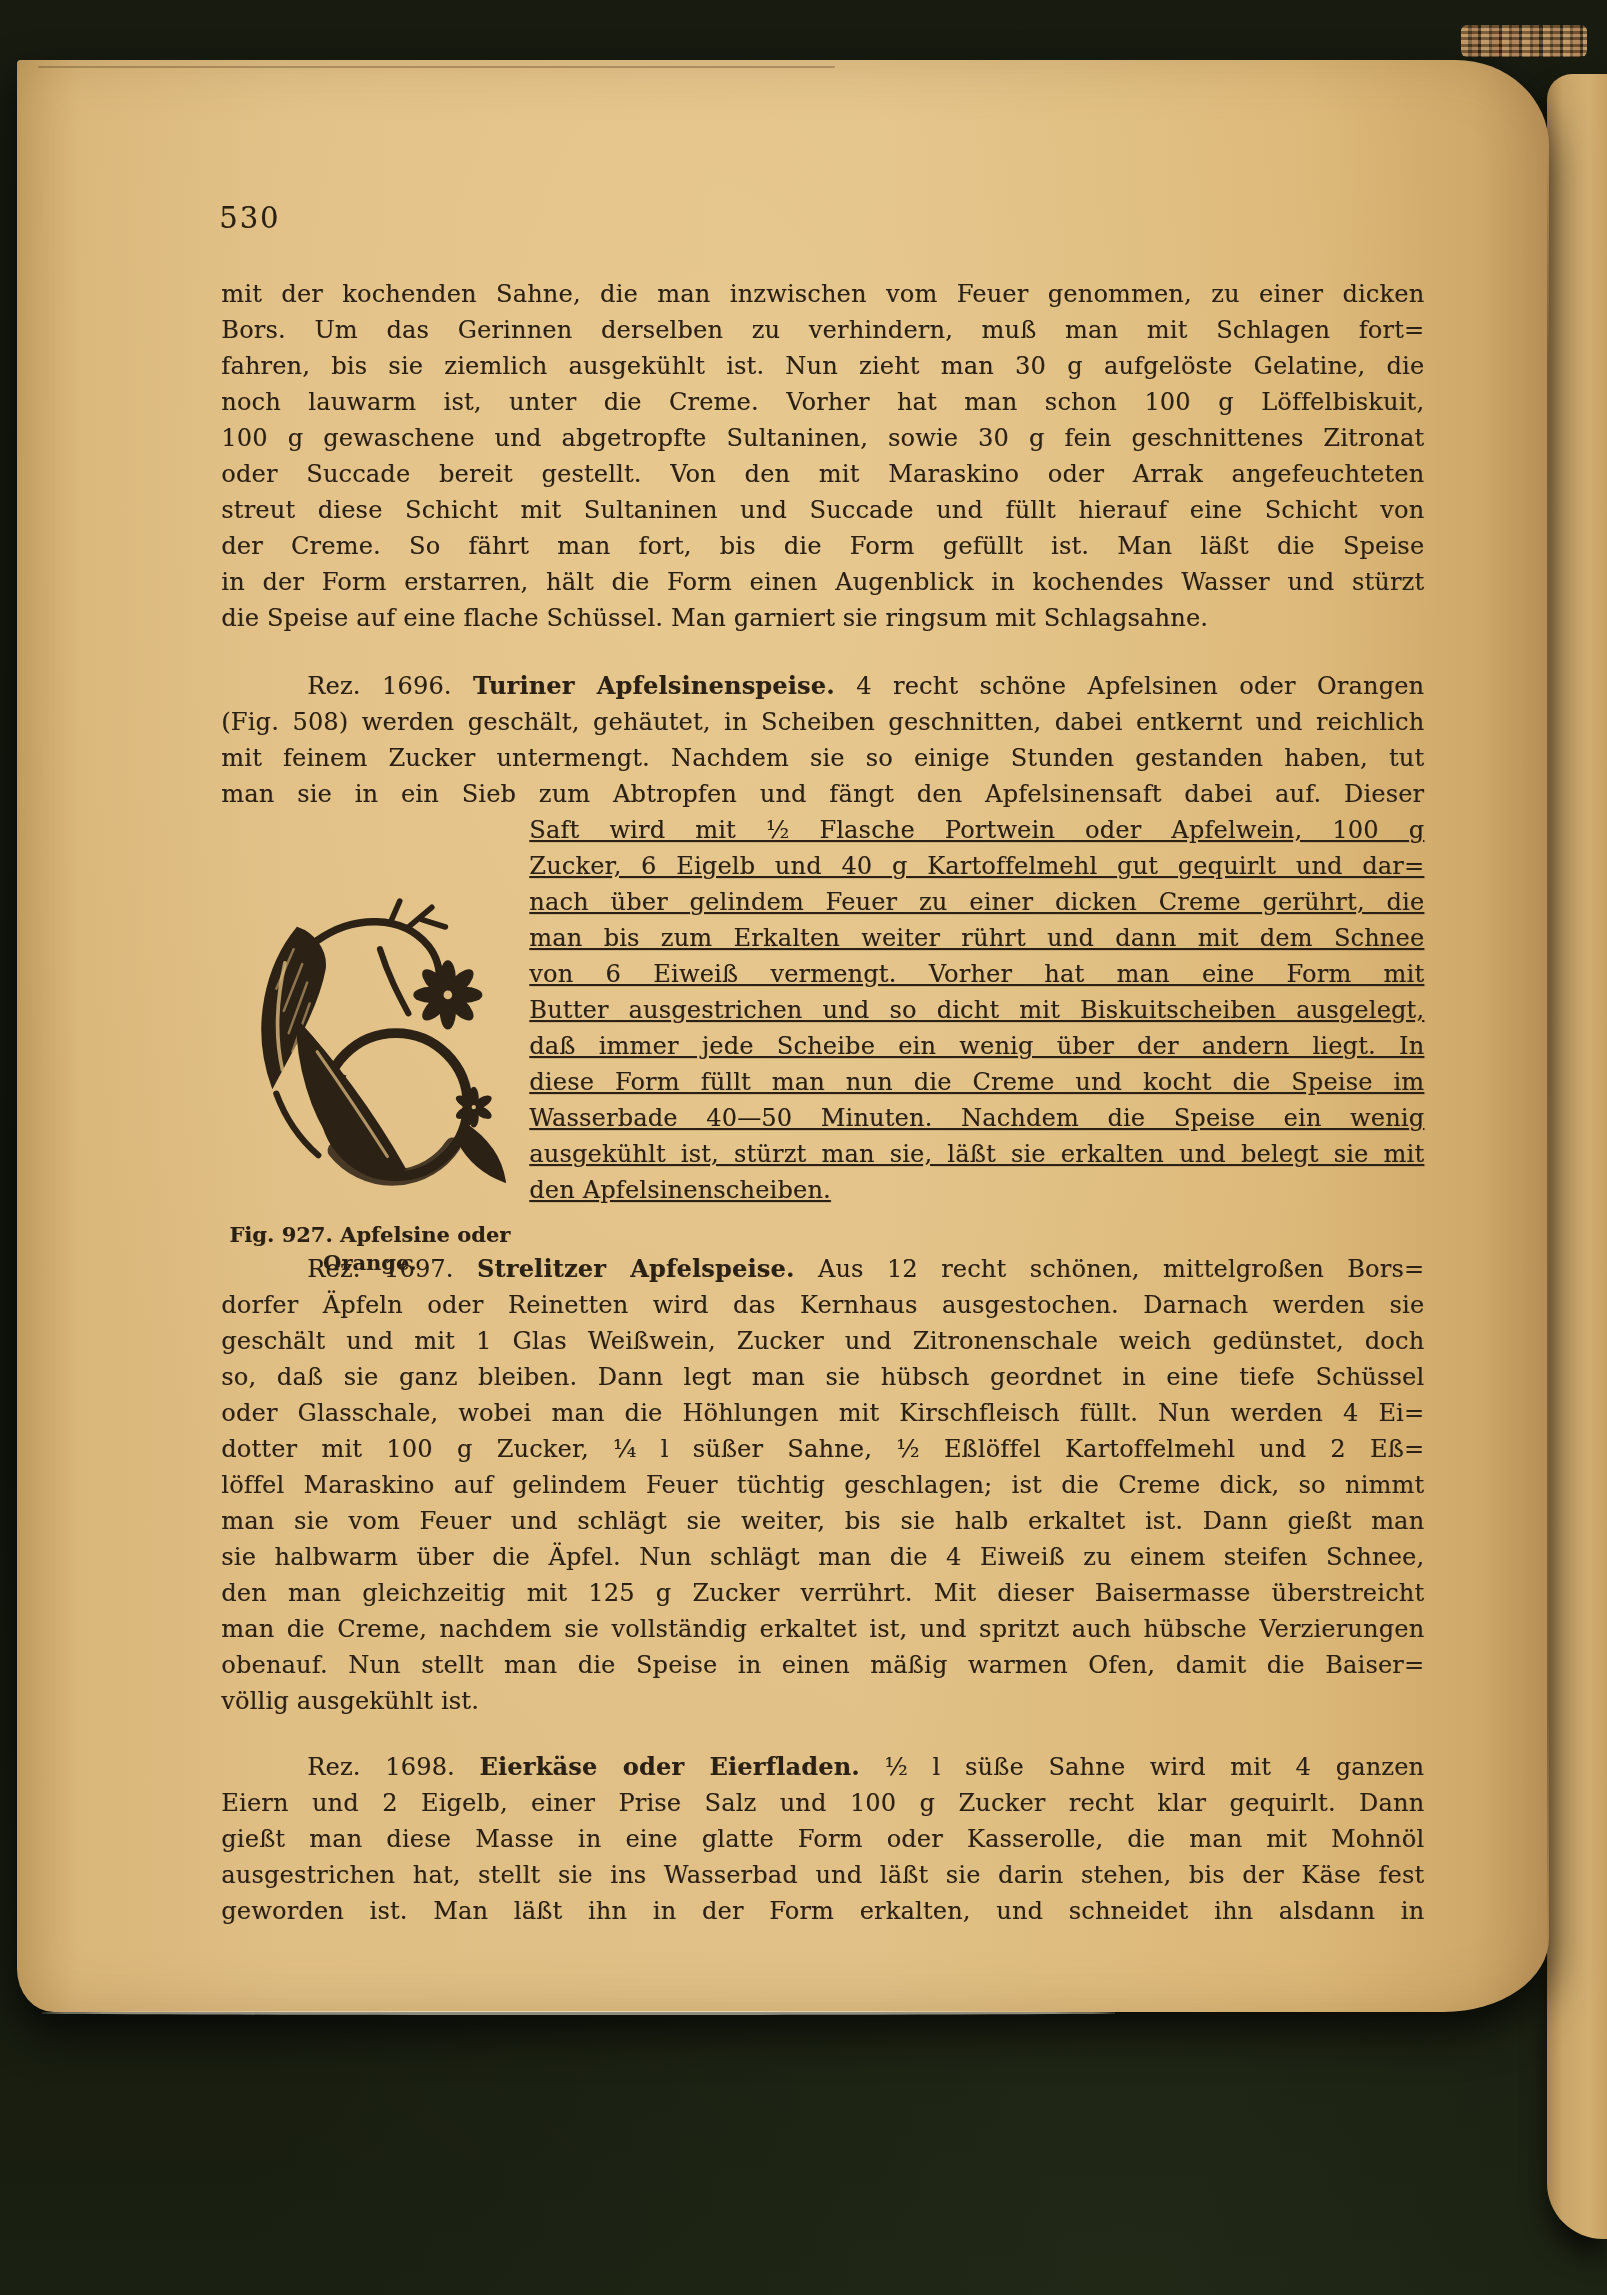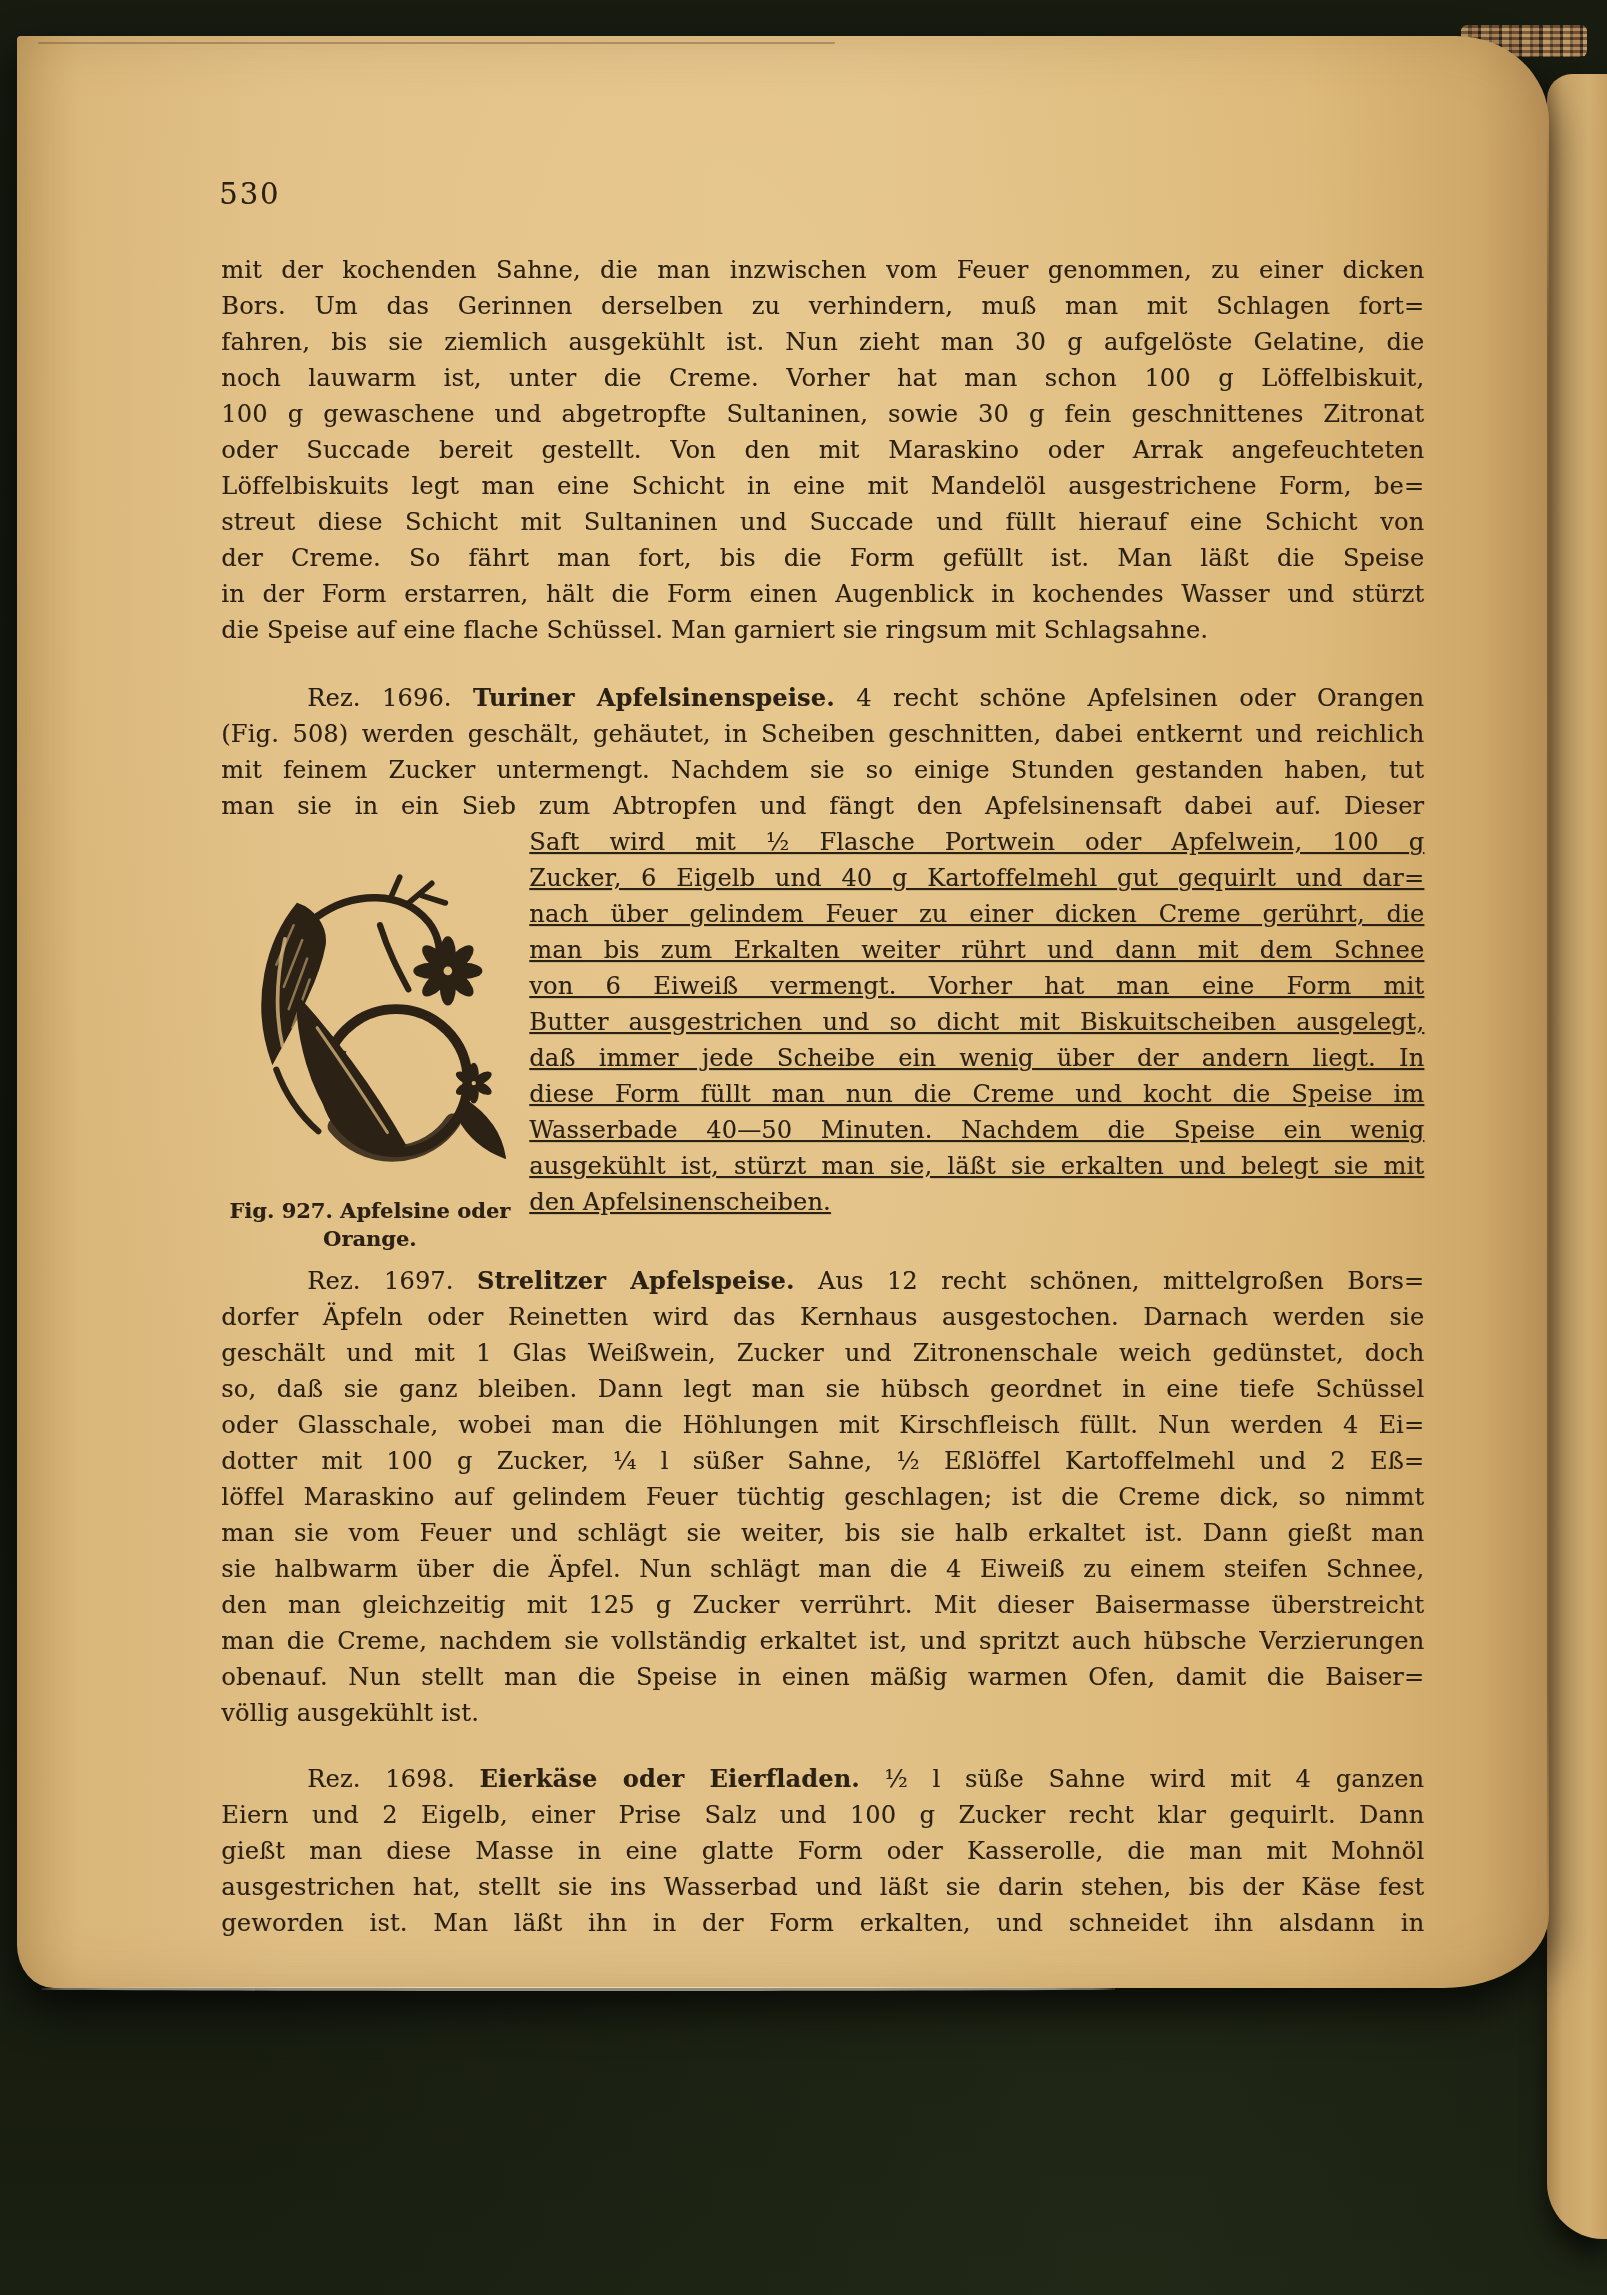--- a/index.html
+++ b/index.html
@@ -27,21 +27,21 @@
   
   .under-page{
     position:absolute;left:1547px;top:74px;width:60px;height:2165px;
     background:linear-gradient(90deg,#a9854f 0%,#c8a468 26%,#d3af72 70%,#c79f63 100%);
     border-radius:25px 0 0 56px;
     box-shadow:0 17.3px 25px rgba(0,0,0,.65);
     z-index:2;
   }
   
   .page{
-    position:absolute;left:17.3px;top:36px;width:1532px;height:1952px;
+    position:absolute;left:17.3px;top:60px;width:1532px;height:1952px;
     background:
       radial-gradient(ellipse at 45% 22%, rgba(236,206,150,.55) 0%, rgba(236,206,150,0) 62%),
       linear-gradient(90deg,#c9a466 0%,#d9b67a 4%,#e0bf85 18%,#e1c187 55%,#dcb878 84%,#cfa96a 95%,#bd955c 100%),
       #dcba7e;
     border-radius:3.7px 93px 105px 37px / 3.7px 86px 74px 43px;
     box-shadow:0 21px 43px rgba(0,0,0,.7), inset 0 0 56px rgba(120,85,40,.25);
     z-index:3;
   }
   
   .page::after{
@@ -105,21 +105,20 @@
 
   <div class="text-block" style="position:absolute;">
 
     <div class="para" id="para-intro">
         <div class="line">mit der kochenden Sahne, die man inzwischen vom Feuer genommen, zu einer dicken</div>
         <div class="line">Bors. Um das Gerinnen derselben zu verhindern, muß man mit Schlagen fort=</div>
         <div class="line">fahren, bis sie ziemlich ausgekühlt ist. Nun zieht man 30 g aufgelöste Gelatine, die</div>
         <div class="line">noch lauwarm ist, unter die Creme. Vorher hat man schon 100 g Löffelbiskuit,</div>
         <div class="line">100 g gewaschene und abgetropfte Sultaninen, sowie 30 g fein geschnittenes Zitronat</div>
         <div class="line">oder Succade bereit gestellt. Von den mit Maraskino oder Arrak angefeuchteten</div>
-        <div class="line">Löffelbiskuits legt man eine Schicht in eine mit Mandelöl ausgestrichene Form, be=</div>
         <div class="line">streut diese Schicht mit Sultaninen und Succade und füllt hierauf eine Schicht von</div>
         <div class="line">der Creme. So fährt man fort, bis die Form gefüllt ist. Man läßt die Speise</div>
         <div class="line">in der Form erstarren, hält die Form einen Augenblick in kochendes Wasser und stürzt</div>
         <div class="line short">die Speise auf eine flache Schüssel. Man garniert sie ringsum mit Schlagsahne.</div>
       </div>
       <div class="para" id="para-rez-1696">
         <div class="line indent"><span>Rez. 1696.</span> <span class="rtitle">Turiner Apfelsinenspeise.</span> <span>4 recht schöne Apfelsinen oder Orangen</span></div>
         <div class="line">(Fig. 508) werden geschält, gehäutet, in Scheiben geschnitten, dabei entkernt und reichlich</div>
         <div class="line">mit feinem Zucker untermengt. Nachdem sie so einige Stunden gestanden haben, tut</div>
         <div class="line">man sie in ein Sieb zum Abtropfen und fängt den Apfelsinensaft dabei auf. Dieser</div>

